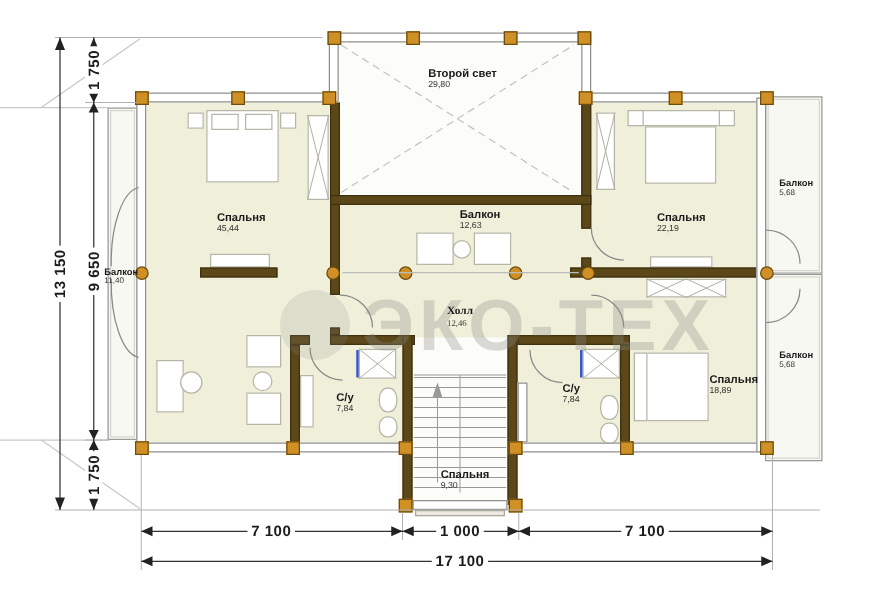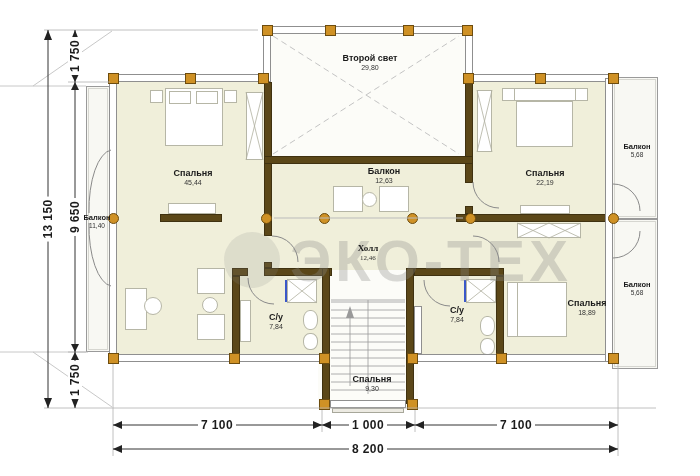--- a/index.html
+++ b/index.html
@@ -11,21 +11,21 @@
   .balc{background:#f8f8f3;border:1px solid #9a9a9a;outline:1px solid #d6d6d0;outline-offset:-3px;}
   .dw{background:#5b4718;border:1px solid #3f3110;}
   .wb{background:#ffffff;border:1px solid #8f8f8f;}
   .col{width:11px;height:11px;background:#cf9125;border:1px solid #6d4c0e;z-index:6;}
   .col.rd{border-radius:50%;}
   .fw{background:#ffffff;border:1px solid #b6b6a6;z-index:3;}
   .fw.gray{background:#eceae2;border-color:#a7a79a;}
   .fw.rnd{border-radius:50%;}
   .fw.oval{border-radius:45%;}
   .blue{background:#3a57c9;z-index:4;}
-  .rlabel{position:absolute;z-index:9;text-align:center;transform:translate(-50%,-50%);
+  .rlabel{position:absolute;z-index:9;text-align:left;transform:translate(-50%,-50%);
           line-height:1.2;white-space:nowrap;}
   .rlabel .nm{font-weight:bold;font-size:9px;color:#1a1a1a;}
   .rlabel .ar{font-size:7px;color:#333;}
   .rlabel.sm .nm{font-size:7.5px;}
   .rlabel.sm .ar{font-size:6.5px;}
   .dim{position:absolute;z-index:10;background:#fff;padding:0 3px;font-size:12px;
        font-weight:bold;color:#1c1c1c;letter-spacing:.4px;transform:translate(-50%,-50%);white-space:nowrap;}
   .dim.v{transform:translate(-50%,-50%) rotate(-90deg);}
   #watermark{position:absolute;left:224px;top:228px;width:410px;height:64px;z-index:7;
              display:flex;align-items:center;gap:10px;pointer-events:none;
@@ -295,15 +295,15 @@
     <div class="ar">9,30</div>
   </div>
 
   <div class="dim v" style="left:48px;top:219px;">13 150</div>
   <div class="dim v" style="left:75px;top:56px;">1 750</div>
   <div class="dim v" style="left:75px;top:217px;">9 650</div>
   <div class="dim v" style="left:75px;top:380px;">1 750</div>
   <div class="dim" style="left:217px;top:425px;">7 100</div>
   <div class="dim" style="left:368px;top:425px;">1 000</div>
   <div class="dim" style="left:516px;top:425px;">7 100</div>
-  <div class="dim" style="left:368px;top:449px;">8 200</div>
+  <div class="dim" style="left:368px;top:449px;">17 100</div>
 
 </div>
 
 </body></html>

